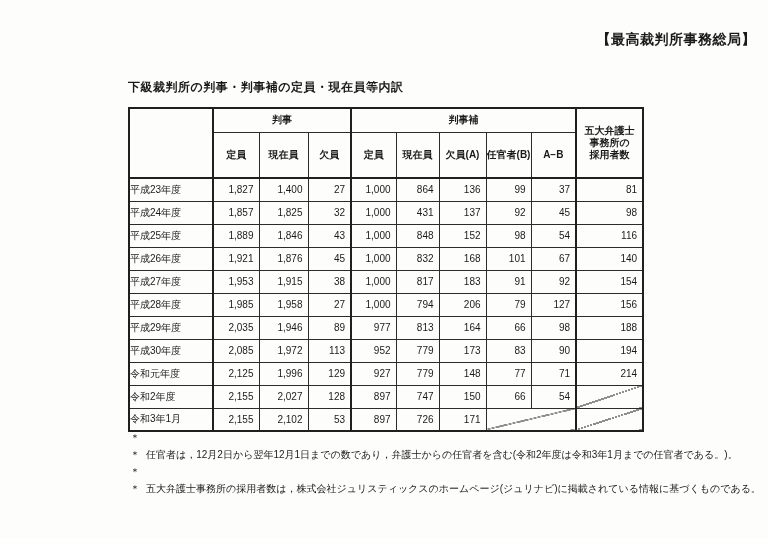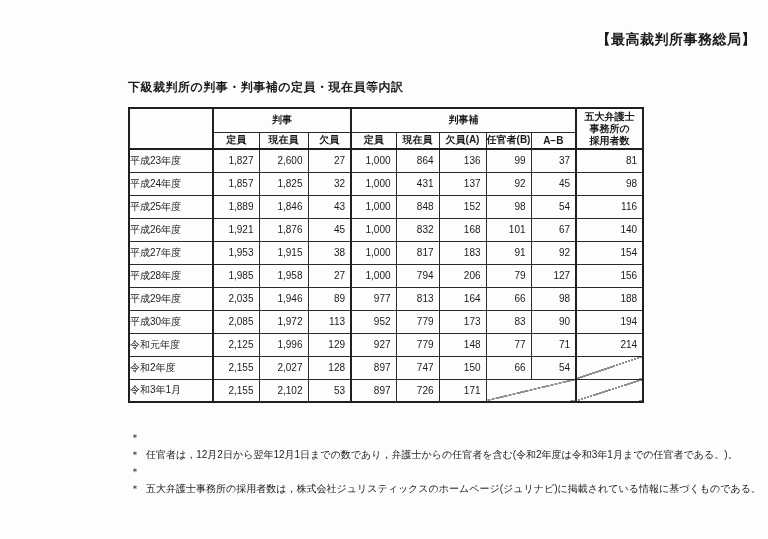--- a/index.html
+++ b/index.html
@@ -24,21 +24,21 @@
     border-collapse:collapse;
     border:2px solid #1f1f1f;
     font-size:10px;
   }
   .stats th, .stats td {
     border:1px solid #2b2b2b;
     overflow:hidden; white-space:nowrap;
   }
   .stats thead th { font-weight:bold; vertical-align:middle; }
   .stats thead tr.grp { height:24px; }
-  .stats thead tr.sub { height:17px; }
+  .stats thead tr.sub { height:46px; }
   .stats tbody tr { height:23px; }
   .stats tbody th.year { font-weight:normal; text-align:left; }
   .stats tbody td { text-align:right; padding-right:5px; }
   
   .gr { border-right-width:2px !important; border-right-color:#1f1f1f !important; }
   
   .stats thead tr.sub th, .stats thead th.rs { border-bottom-width:2px; border-bottom-color:#1f1f1f; }
   .lawfirm-line { display:block; line-height:12px; }
   td.diag {
     padding:0 !important;
@@ -91,21 +91,21 @@
       <th>現在員</th>
       <th>欠員(A)</th>
       <th>任官者(B)</th>
       <th class="gr">A−B</th>
     </tr>
   </thead>
   <tbody id="table-body">
       <tr>
         <th class="year gr">平成23年度</th>
         <td>1,827</td>
-        <td>2,600</td>
+        <td>1,400</td>
         <td class="gr">27</td>
         <td>1,000</td>
         <td>864</td>
         <td>136</td>
         <td>99</td>
         <td class="gr">37</td>
         <td>81</td>
       </tr>
       <tr>
         <th class="year gr">平成24年度</th>

